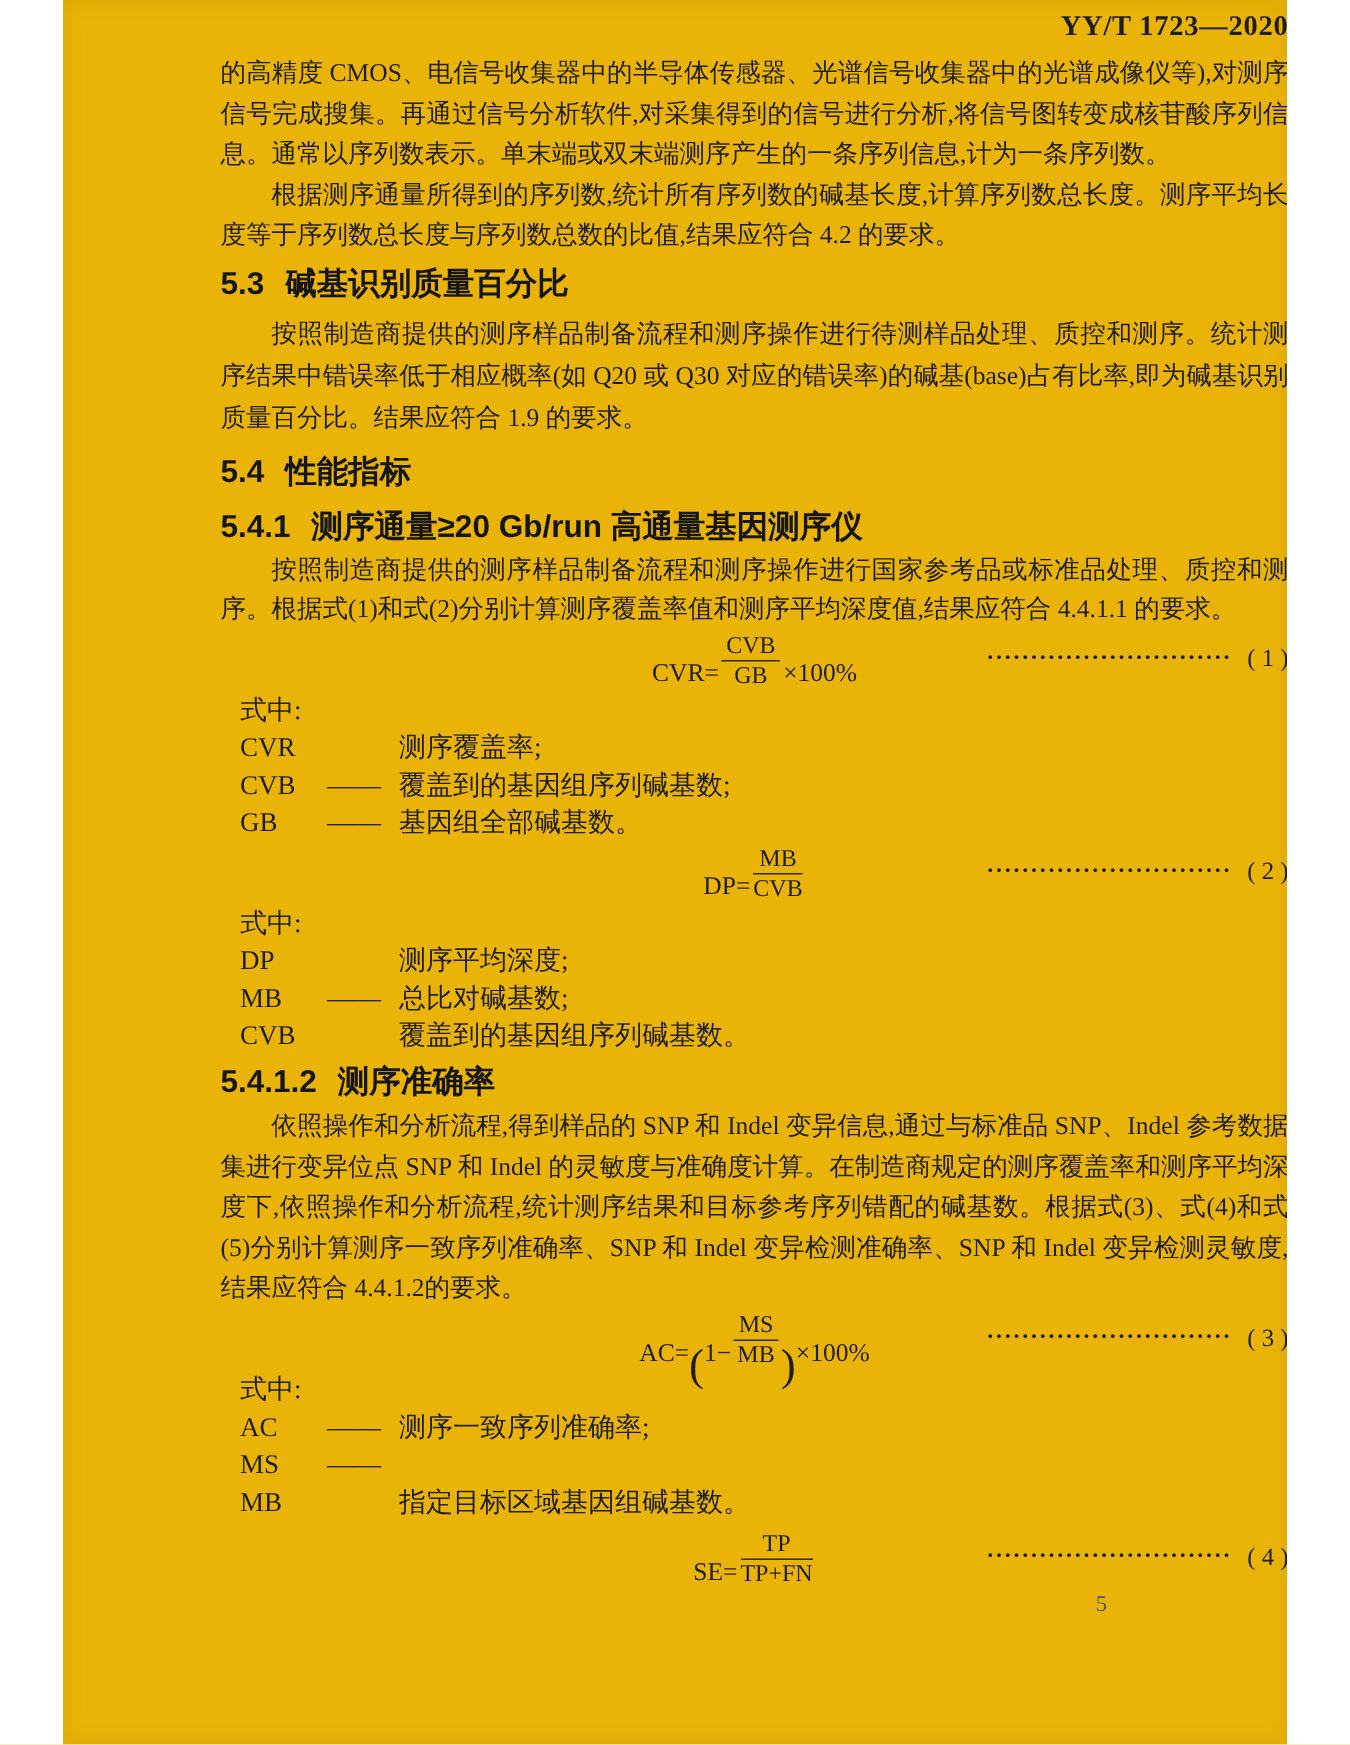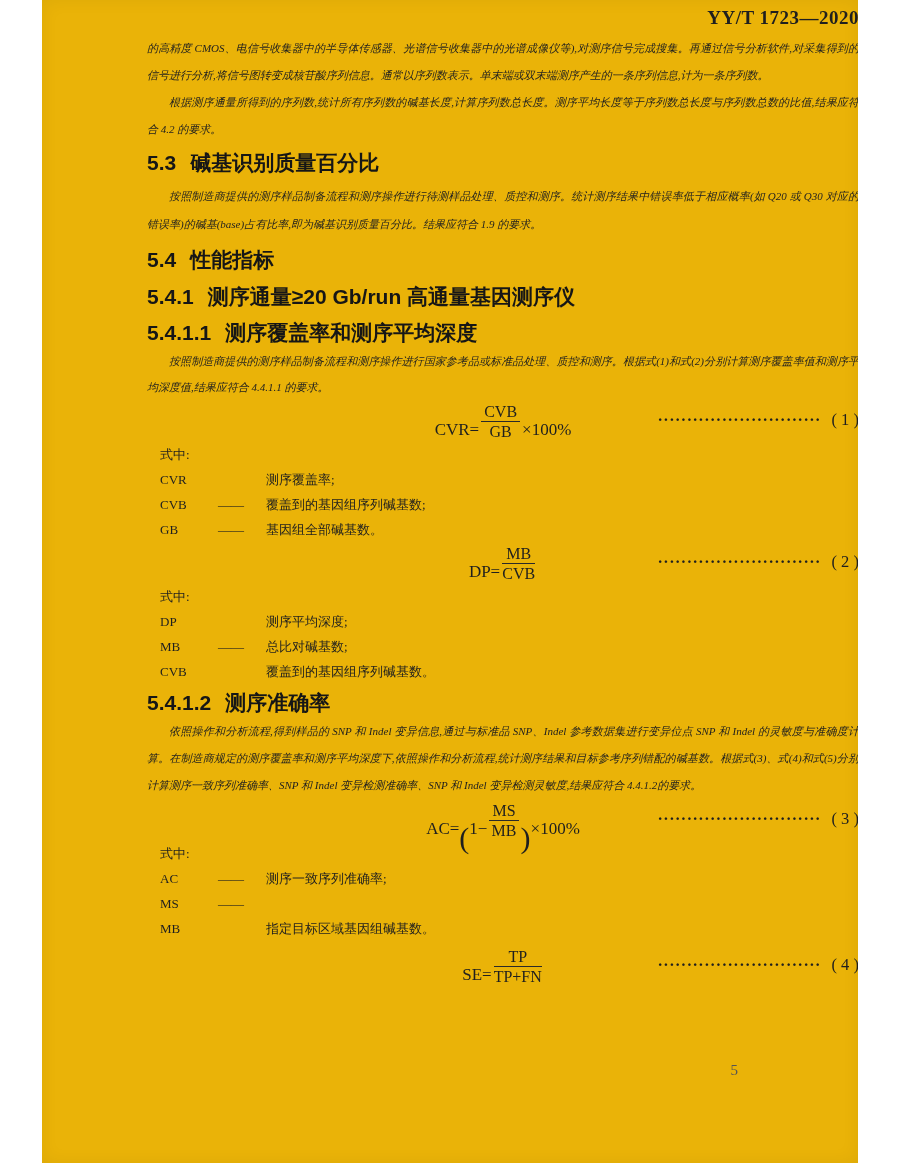--- a/index.html
+++ b/index.html
@@ -16,23 +16,22 @@
   .content {
     position:absolute; left:105px; top:0; width:712px;
   }
   .hdr {
     padding-top:7px; height:26px;
     text-align:right;
     font-weight:bold; font-size:19px;
     letter-spacing:0.5px;
   }
   p.body {
-    margin:0; font-size:11px; line-height:27px;
+    margin:0; font-size:17px; line-height:27px;
     text-align:justify;
-    font-style:italic;
   }
   p.body.indent { text-indent:2em; }
   .h-sec {
     margin:0; font-family:"Liberation Sans","DejaVu Sans",sans-serif;
     font-size:21px; font-weight:bold; line-height:22px;
     color:#161616;
   }
   .h-sec .sec-num { margin-right:14px; }
   
   #p-cont-1 { margin-top:2px; }
@@ -69,21 +68,21 @@
     position:absolute; right:0; top:0; bottom:0;
     display:flex; align-items:center; white-space:nowrap;
   }
   .leader .dots {
     display:inline-block; width:172px; overflow:hidden;
     font-weight:bold; font-size:16px; letter-spacing:0.5px;
     vertical-align:middle;
   }
   .leader .tag { font-size:16.5px; margin-left:2px; }
   
-  .where { margin:0; padding:2px 0 0 13px; font-size:13px; }
+  .where { margin:0; padding:2px 0 0 13px; font-size:18px; }
   .where .w-label { line-height:25px; }
   .w-row { display:flex; line-height:25px; }
   .w-term { width:58px; flex:0 0 58px; }
   .w-dash { width:48px; flex:0 0 48px; }
   .w-def  { flex:1; }
   .pagenum {
     position:absolute; top:1062px; right:120px;
     font-size:15px; color:#555;
   }
 </style>
@@ -104,23 +103,20 @@
     <p class="body indent" id="p-53">按照制造商提供的测序样品制备流程和测序操作进行待测样品处理、质控和测序。统计测序结果中错误率低于相应概率(如 Q20 或 Q30 对应的错误率)的碱基(base)占有比率,即为碱基识别质量百分比。结果应符合 1.9 的要求。</p>
 
     <h2 class="h-sec" id="h-54">
       <span class="sec-num">5.4</span><span>性能指标</span>
     </h2>
 
     <h2 class="h-sec" id="h-541">
       <span class="sec-num">5.4.1</span><span>测序通量≥20 Gb/run 高通量基因测序仪</span>
     </h2>
 
-    <h2 class="h-sec" id="h-5411">
-      <span class="sec-num">5.4.1.1</span><span>测序覆盖率和测序平均深度</span>
-    </h2>
     <p class="body indent" id="p-5411">按照制造商提供的测序样品制备流程和测序操作进行国家参考品或标准品处理、质控和测序。根据式(1)和式(2)分别计算测序覆盖率值和测序平均深度值,结果应符合 4.4.1.1 的要求。</p>
 
     <div class="formula-row">
       <span class="formula-center">
         <span>CVR=</span>
           <span class="frac">
             <span class="num">CVB</span>
             <span class="den">GB</span>
           </span>
           <span>×100%</span>

